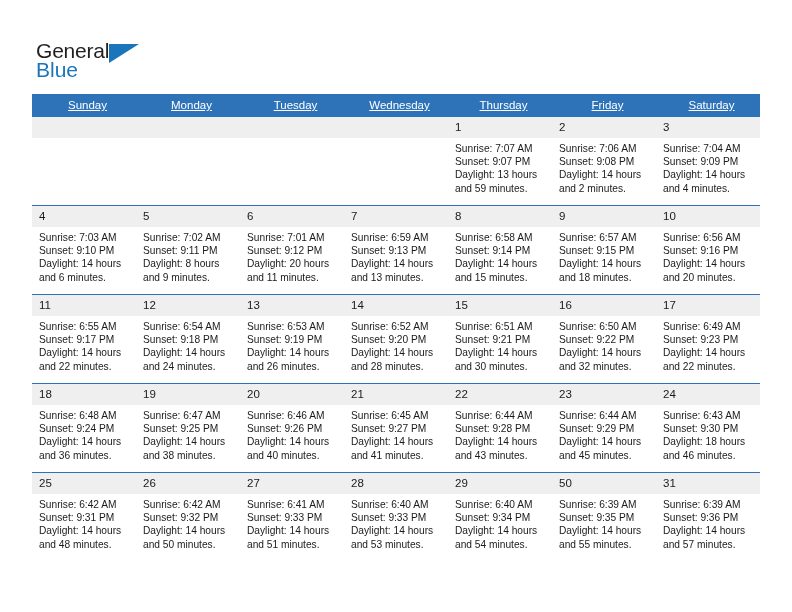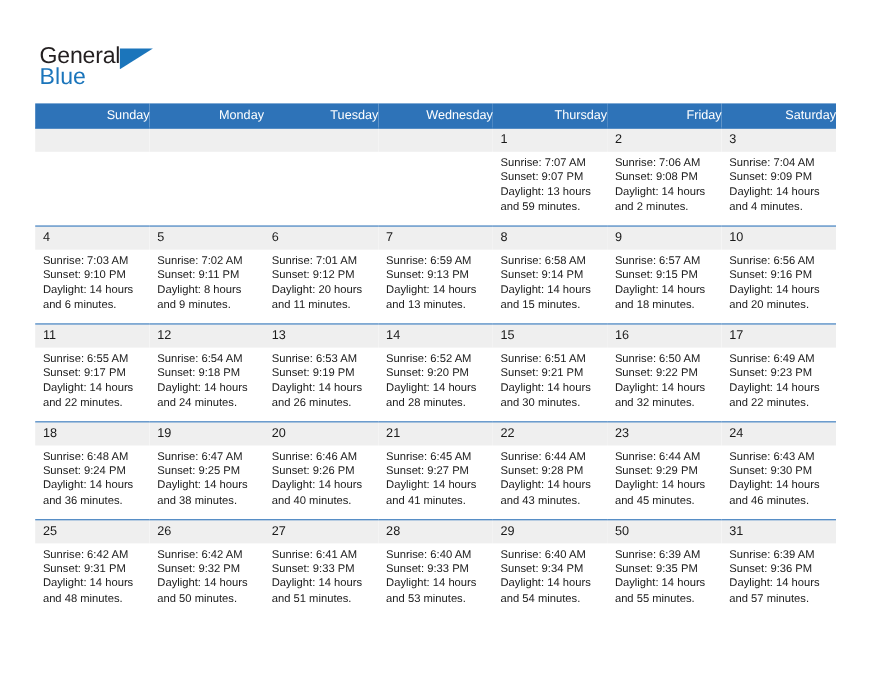--- a/index.html
+++ b/index.html
@@ -86,24 +86,25 @@
     width: 728px;
     border-collapse: collapse;
     table-layout: fixed;
     margin-top: 6px;
   }
   .calendar thead th {
     background: #2e73b8;
     color: #ffffff;
     font-size: 11.5px;
     font-weight: normal;
-    text-align: right;
+    text-align: center;
     padding: 5px 0 5px 7px;
     height: 12px;
     border: none;
+    text-decoration: underline;
   }
   .calendar tbody tr {
     border-top: 1.6px solid #2e73b8;
   }
   .calendar tbody td {
     vertical-align: top;
     padding: 0;
     height: 88px;
     border: none;
     background: #ffffff;
@@ -359,21 +360,21 @@
               <div>Sunrise: 6:44 AM</div>
               <div>Sunset: 9:29 PM</div>
               <div>Daylight: 14 hours and 45 minutes.</div>
             </div>
           </td>
           <td>
             <div class="daynum">24</div>
             <div class="dayinfo">
               <div>Sunrise: 6:43 AM</div>
               <div>Sunset: 9:30 PM</div>
-              <div>Daylight: 14 hours and 46 minutes.</div>
+              <div>Daylight: 18 hours and 46 minutes.</div>
             </div>
           </td>
         </tr>
         <tr>
           <td>
             <div class="daynum">25</div>
             <div class="dayinfo">
               <div>Sunrise: 6:42 AM</div>
               <div>Sunset: 9:31 PM</div>
               <div>Daylight: 14 hours and 48 minutes.</div>

